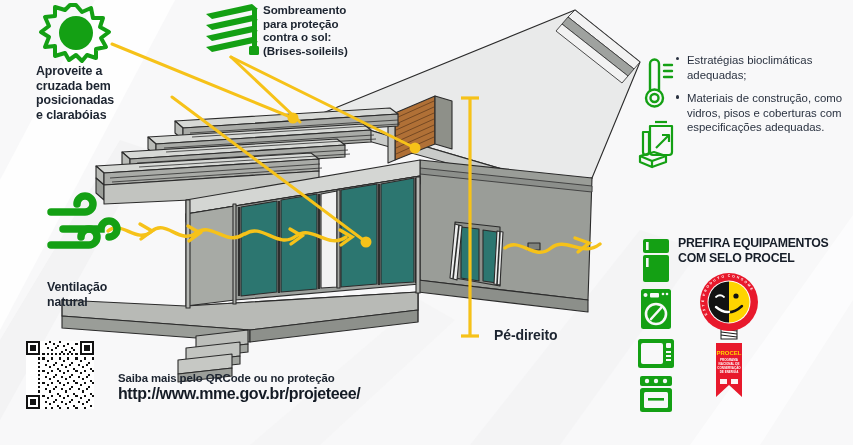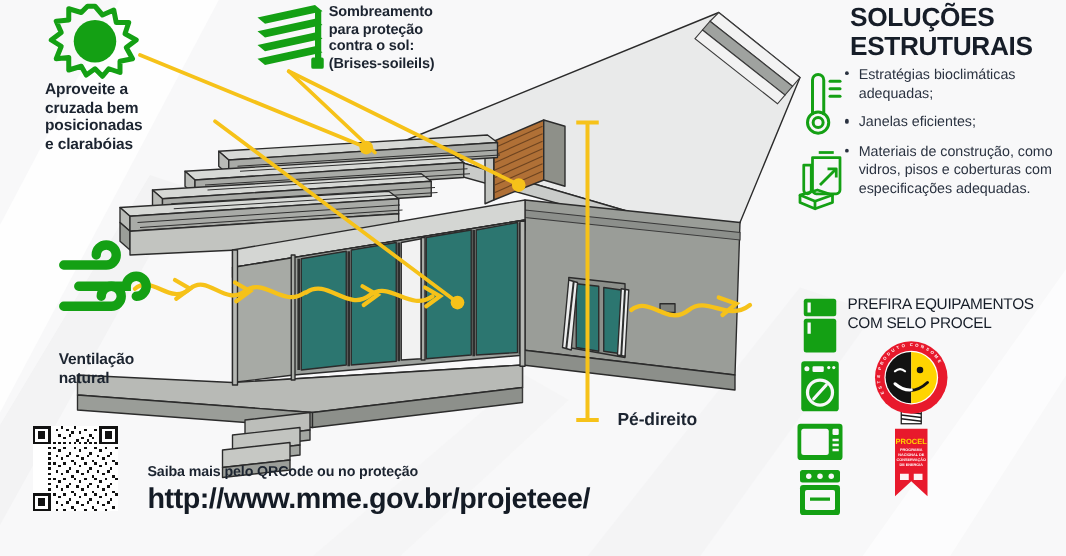--- a/index.html
+++ b/index.html
@@ -43,27 +43,27 @@
     position:relative;padding-left:11px;margin-bottom:9px;
     font-size:11.4px;line-height:1.28;color:#2a3240;
   }
   #sol-list li .bullet{
     position:absolute;left:0;top:4px;width:3.4px;height:3.4px;
     border-radius:50%;background:#2a3240;
   }
 
   #procel-title{
     left:678px;top:236px;width:175px;
-    font-size:12.3px;font-weight:normal;line-height:1.22;
+    font-size:12.3px;font-weight:bold;line-height:1.22;
     letter-spacing:-0.25px;color:#161d28;
   }
 
   
   #qr-sub{left:118px;top:372px;font-size:11.4px;font-weight:bold;color:#1c2430;letter-spacing:-0.1px;}
-  #qr-url{left:118px;top:385px;font-size:23px;font-weight:bold;color:#141b25;letter-spacing:-0.4px;}
+  #qr-url{left:118px;top:385px;font-size:16px;font-weight:bold;color:#141b25;letter-spacing:-0.4px;}
   svg{display:block;overflow:visible;}
 </style>
 </head>
 <body>
 
 <div id="stage">
 
   <svg class="bg-streaks" width="853" height="445">
     <defs>
       <linearGradient id="stk" x1="0" y1="0" x2="1" y2="1">
@@ -288,24 +288,20 @@
   </svg>
   <div class="cap abs" id="vent-caption">
     <div>Ventilação</div>
     <div>natural</div>
   </div>
 
   <div class="cap abs" id="ceiling-caption">
     <div>Pé-direito</div>
   </div>
 
-  <div class="abs" id="sol-title">
-    <div>SOLUÇÕES</div>
-    <div>ESTRUTURAIS</div>
-  </div>
 
   <svg class="abs" style="left:639px;top:56px;" width="38" height="56" viewBox="0 0 38 56">
     <g fill="none" stroke="#14a014" stroke-width="2.4">
       <path d="M11,36 V8 a4.5,4.5 0 0,1 9,0 V36"></path>
       <circle cx="15.5" cy="42" r="8.5"></circle>
       <circle cx="15.5" cy="42" r="4"></circle>
     </g>
     <g stroke="#14a014" stroke-width="2.4" stroke-linecap="round">
       <line x1="25" y1="9" x2="33" y2="9"></line>
       <line x1="25" y1="15" x2="33" y2="15"></line>
@@ -324,24 +320,20 @@
       <polyline points="4,44 4,50 16,55 16,49"></polyline>
       <polyline points="30,44 30,50 16,55"></polyline>
     </g>
   </svg>
 
   <div class="abs" id="sol-list">
     <ul>
       <li>
         <span class="bullet"></span>
         <span>Estratégias bioclimáticas adequadas;</span>
-      </li>
-      <li>
-        <span class="bullet"></span>
-        <span>Janelas eficientes;</span>
       </li>
       <li>
         <span class="bullet"></span>
         <span>Materiais de construção, como vidros, pisos e coberturas com especificações adequadas.</span>
       </li>
     </ul>
   </div>
 
   <div class="abs" id="procel-title">
     <div>PREFIRA EQUIPAMENTOS</div>

